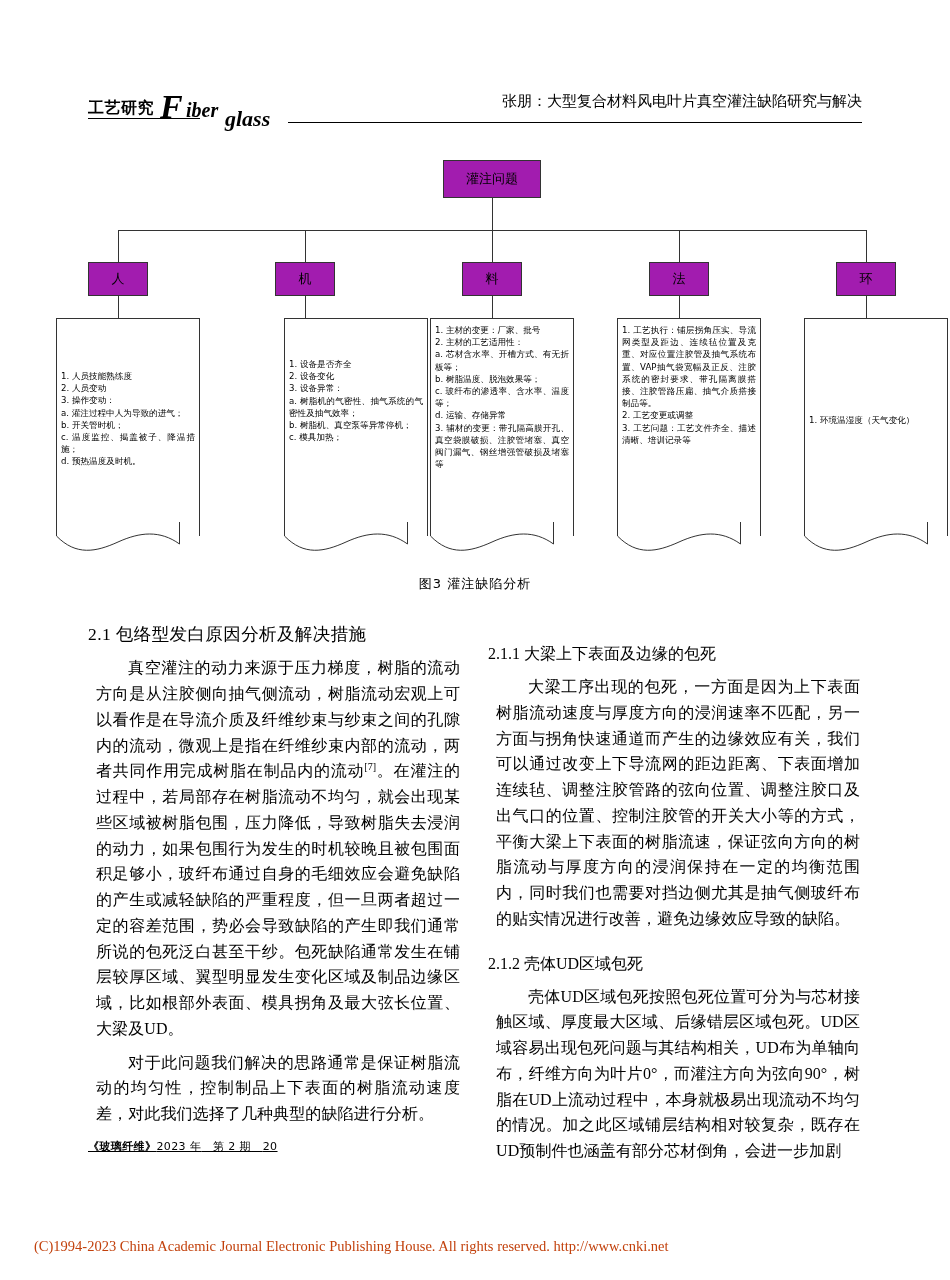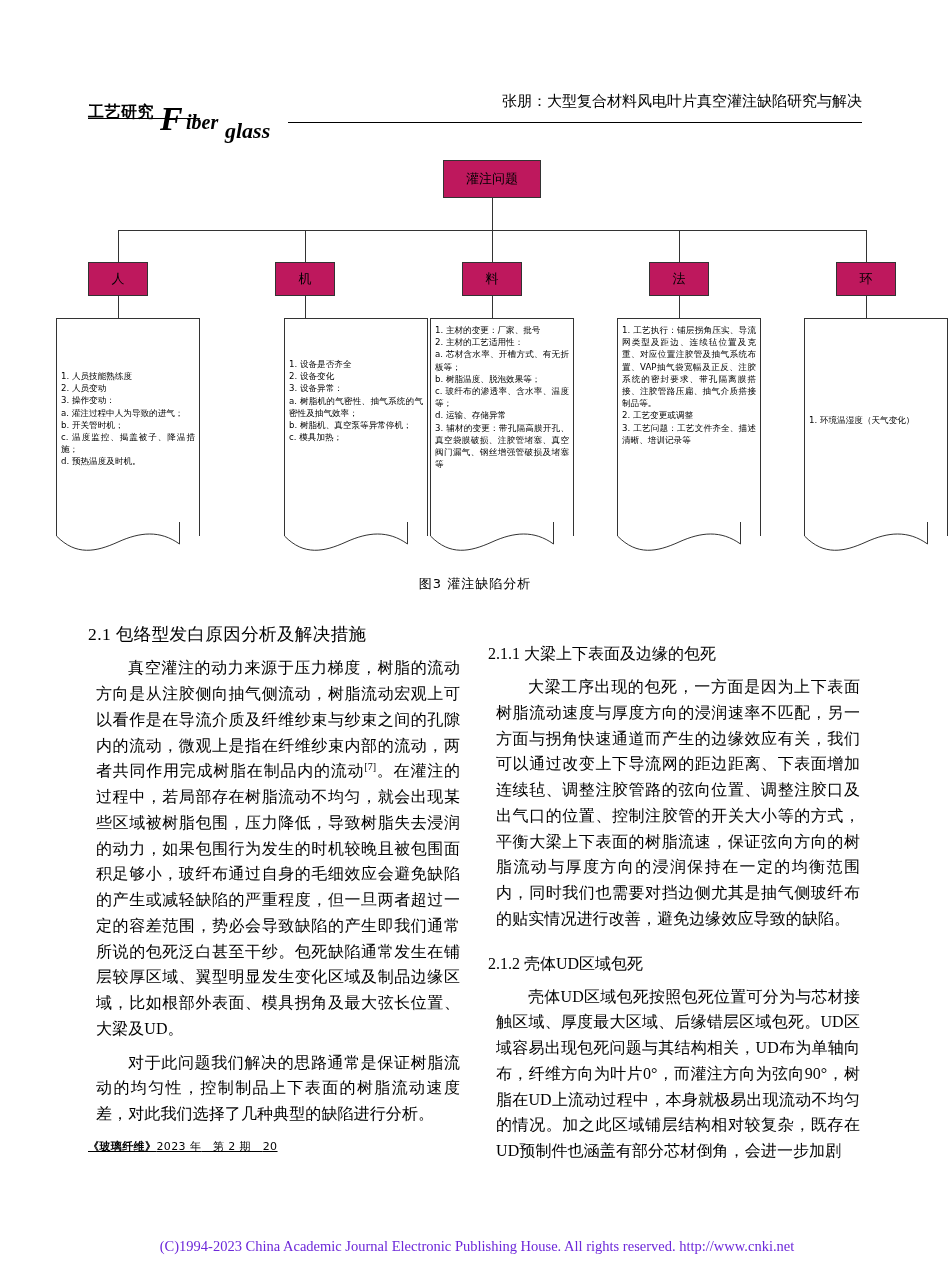--- a/index.html
+++ b/index.html
@@ -20,23 +20,23 @@
   .page-header {
     position: absolute;
     left: 88px;
     top: 86px;
     width: 774px;
     height: 46px;
   }
   .hdr-left {
     position: absolute;
     left: 0;
-    top: 18px;
+    top: 6px;
     display: flex;
-    align-items: flex-start;
+    align-items: center;
   }
   .hdr-section {
     font-family: "DejaVu Sans", "Liberation Sans", sans-serif;
     font-size: 16px;
     font-weight: bold;
     letter-spacing: 0.5px;
     line-height: 1;
     padding-bottom: 3px;
   }
   .logo-wrap {
@@ -95,21 +95,21 @@
   .diagram {
     position: absolute;
     left: 88px;
     top: 150px;
     width: 774px;
     height: 420px;
   }
   .node-box {
     position: absolute;
     border: 1px solid #333;
-    background: #be185d;
+    background: #a21caf;
     display: flex;
     align-items: center;
     justify-content: center;
     font-family: "DejaVu Sans", "Liberation Sans", sans-serif;
     font-size: 12.5px;
     box-sizing: border-box;
   }
   .root-box {
     left: 355px;
     top: 10px;
@@ -237,24 +237,23 @@
     font-size: 11px;
     letter-spacing: 0.4px;
     text-decoration: underline;
   }
   .footer-line .jname { font-weight: bold; }
   .copyright {
     position: absolute;
     left: 34px;
     top: 1238px;
     width: 886px;
-    text-align: center;
     font-family: "Liberation Serif", "DejaVu Serif", serif;
     font-size: 14.5px;
-    color: #6d28d9;
+    color: #c2410c;
     white-space: nowrap;
   }
 </style>
 </head>
 <body>
 
 <div class="page-header">
   <div class="hdr-left">
     <span class="hdr-section">工艺研究</span>
     <span class="logo-wrap">

